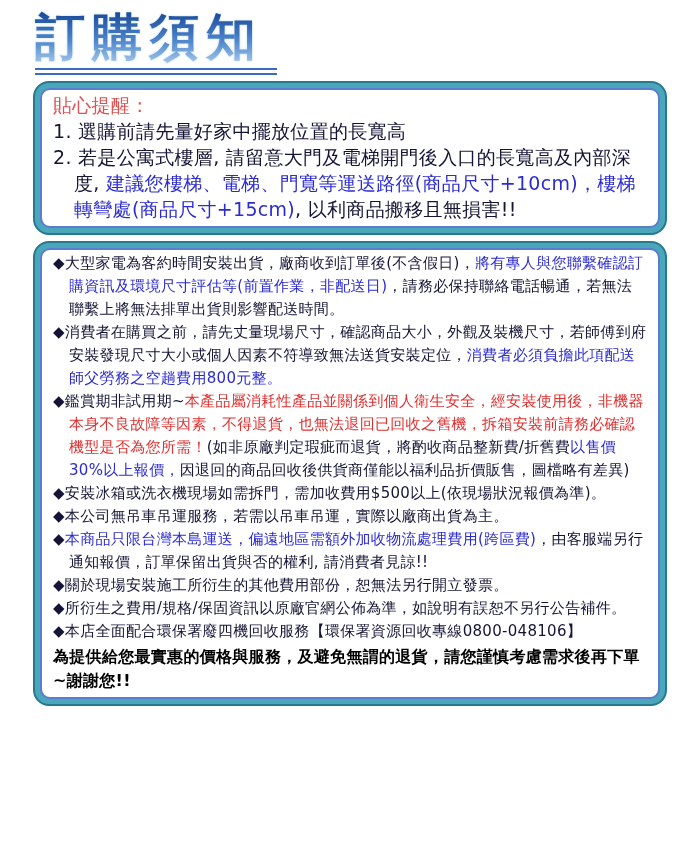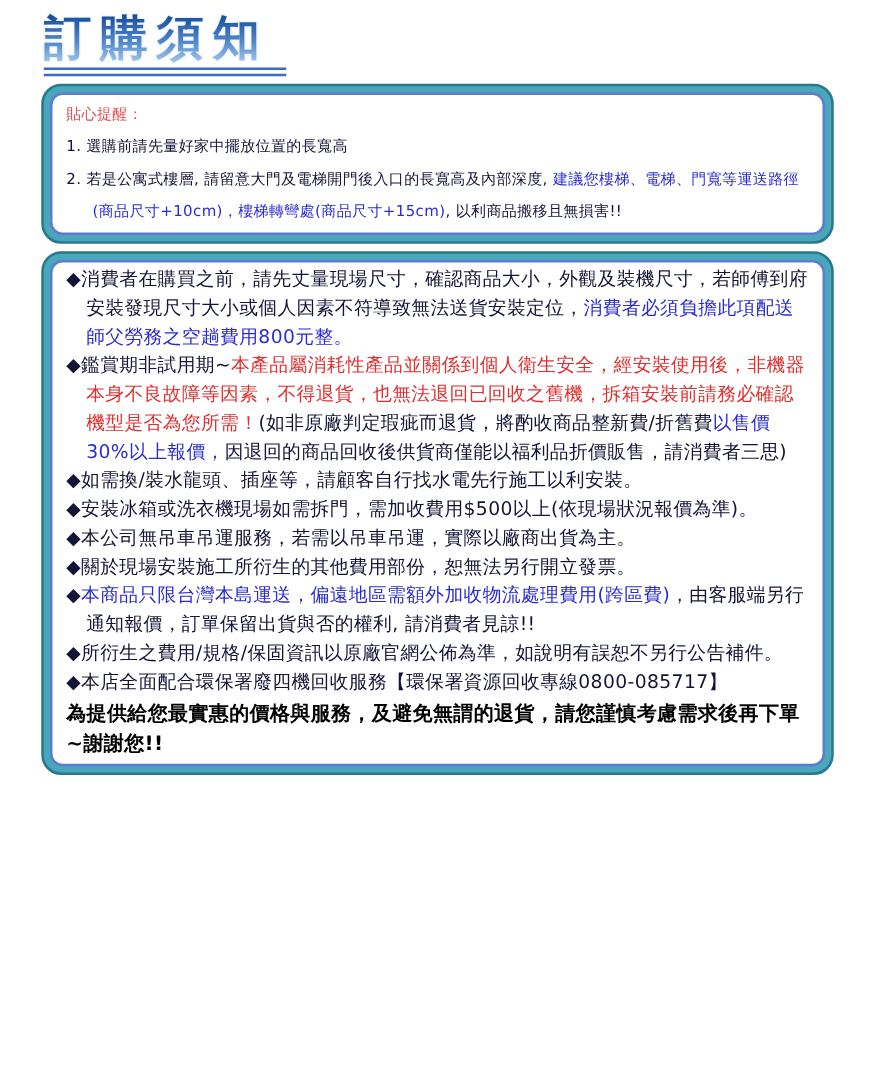--- a/index.html
+++ b/index.html
@@ -7,30 +7,30 @@
     --frame-teal:#4aa6bb; --frame-teal-border:#27798e; --inner-border:#5c7cce;
     --text-dark:#141436; --text-blue:#2b2bd2; --text-red:#e02f2f; --reminder-red:#e05252;
   }
   *{box-sizing:border-box;}
   html,body{margin:0;padding:0;}
   body{width:700px;height:863px;overflow:hidden;background:#ffffff;
        font-family:"DejaVu Sans","Liberation Sans",sans-serif;}
   .page{padding:9px 33px 0 33px;}
   .title-wrap{display:inline-block;margin-left:2px;padding:0 14px 1px 0;
               border-bottom:7px double var(--title-underline);}
-  .title-text{display:inline-block;font-size:38px;font-weight:bold;letter-spacing:7px;line-height:1.15;
+  .title-text{display:inline-block;font-size:50px;font-weight:bold;letter-spacing:7px;line-height:1.15;
               background:linear-gradient(180deg,var(--title-top) 10%,var(--title-mid) 55%,var(--title-bottom) 95%);
               -webkit-background-clip:text;background-clip:text;
               color:var(--title-mid);-webkit-text-fill-color:transparent;
               filter:drop-shadow(0 0 1px #bcd8f2);text-decoration:underline;}
   .frame{background:var(--frame-teal);border:2px solid var(--frame-teal-border);
          border-radius:16px;padding:5px;margin-top:6px;}
   .inner{background:#ffffff;border:2px solid var(--inner-border);border-radius:10px;
          padding:2px 11px 4px 11px;letter-spacing:0.3px;}
-  .reminder-inner{font-size:12px;line-height:26px;}
+  .reminder-inner{font-size:19px;line-height:26px;}
   .notice-inner{font-size:15px;line-height:23px;}
   .remind-heading{color:var(--reminder-red);}
   .reminder-list .line{padding-left:21px;text-indent:-21px;}
   .notice-list .line{padding-left:16px;text-indent:-16px;}
   .seg-dark{color:var(--text-dark);text-align:right;}
   .seg-blue{color:var(--text-blue);}
   .seg-red{color:var(--text-red);}
   .notice-footer{font-weight:bold;font-size:16px;color:#000000;line-height:24px;margin-top:2px;}
 </style>
 </head>
@@ -50,27 +50,27 @@
       <div class="reminder-list">
           <div class="line"><span class="seg-dark">1. 選購前請先量好家中擺放位置的長寬高</span></div>
           <div class="line"><span class="seg-dark">2. 若是公寓式樓層, 請留意大門及電梯開門後入口的長寬高及內部深度, </span><span class="seg-blue">建議您樓梯、電梯、門寬等運送路徑(商品尺寸+10cm)，樓梯轉彎處(商品尺寸+15cm)</span><span class="seg-dark">, 以利商品搬移且無損害!!</span></div>
         </div>
     </div>
   </section>
 
   <section class="frame">
     <div class="inner notice-inner">
       <div class="notice-list">
+          <div class="line"><span class="seg-dark">◆</span><span class="seg-dark">大型家電為客約時間安裝出貨，廠商收到訂單後(不含假日)，</span><span class="seg-blue">將有專人與您聯繫確認訂購資訊及環境尺寸評估等(前置作業，非配送日)</span><span class="seg-dark">，請務必保持聯絡電話暢通，若無法聯繫上將無法排單出貨則影響配送時間。</span></div>
           <div class="line"><span class="seg-dark">◆</span><span class="seg-dark">消費者在購買之前，請先丈量現場尺寸，確認商品大小，外觀及裝機尺寸，若師傅到府安裝發現尺寸大小或個人因素不符導致無法送貨安裝定位，</span><span class="seg-blue">消費者必須負擔此項配送師父勞務之空趟費用800元整。</span></div>
-          <div class="line"><span class="seg-dark">◆</span><span class="seg-dark">鑑賞期非試用期~</span><span class="seg-red">本產品屬消耗性產品並關係到個人衛生安全，經安裝使用後，非機器本身不良故障等因素，不得退貨，也無法退回已回收之舊機，拆箱安裝前請務必確認機型是否為您所需！</span><span class="seg-dark">(如非原廠判定瑕疵而退貨，將酌收商品整新費/折舊費</span><span class="seg-blue">以售價30%以上報價，</span><span class="seg-dark">因退回的商品回收後供貨商僅能以福利品折價販售，請消費者三思)</span></div>
-          <div class="line"><span class="seg-dark">◆</span><span class="seg-dark">如需換/裝水龍頭、插座等，請顧客自行找水電先行施工以利安裝。</span></div>
+          <div class="line"><span class="seg-dark">◆</span><span class="seg-dark">鑑賞期非試用期~</span><span class="seg-red">本產品屬消耗性產品並關係到個人衛生安全，經安裝使用後，非機器本身不良故障等因素，不得退貨，也無法退回已回收之舊機，拆箱安裝前請務必確認機型是否為您所需！</span><span class="seg-dark">(如非原廠判定瑕疵而退貨，將酌收商品整新費/折舊費</span><span class="seg-blue">以售價30%以上報價，</span><span class="seg-dark">因退回的商品回收後供貨商僅能以福利品折價販售，圖檔略有差異)</span></div>
           <div class="line"><span class="seg-dark">◆</span><span class="seg-dark">安裝冰箱或洗衣機現場如需拆門，需加收費用$500以上(依現場狀況報價為準)。</span></div>
           <div class="line"><span class="seg-dark">◆</span><span class="seg-dark">本公司無吊車吊運服務，若需以吊車吊運，實際以廠商出貨為主。</span></div>
+          <div class="line"><span class="seg-dark">◆</span><span class="seg-blue">本商品只限台灣本島運送，偏遠地區需額外加收物流處理費用(跨區費)</span><span class="seg-dark">，由客服端另行通知報價，訂單保留出貨與否的權利, 請消費者見諒!!</span></div>
           <div class="line"><span class="seg-dark">◆</span><span class="seg-dark">關於現場安裝施工所衍生的其他費用部份，恕無法另行開立發票。</span></div>
-          <div class="line"><span class="seg-dark">◆</span><span class="seg-blue">本商品只限台灣本島運送，偏遠地區需額外加收物流處理費用(跨區費)</span><span class="seg-dark">，由客服端另行通知報價，訂單保留出貨與否的權利, 請消費者見諒!!</span></div>
           <div class="line"><span class="seg-dark">◆</span><span class="seg-dark">所衍生之費用/規格/保固資訊以原廠官網公佈為準，如說明有誤恕不另行公告補件。</span></div>
-          <div class="line"><span class="seg-dark">◆</span><span class="seg-dark">本店全面配合環保署廢四機回收服務【環保署資源回收專線0800-085717】</span></div>
+          <div class="line"><span class="seg-dark">◆</span><span class="seg-dark">本店全面配合環保署廢四機回收服務【環保署資源回收專線0800-048106】</span></div>
         </div>
       <div class="notice-footer">為提供給您最實惠的價格與服務，及避免無謂的退貨，請您謹慎考慮需求後再下單~謝謝您!!</div>
     </div>
   </section>
 
 </div>
 
 </body></html>

